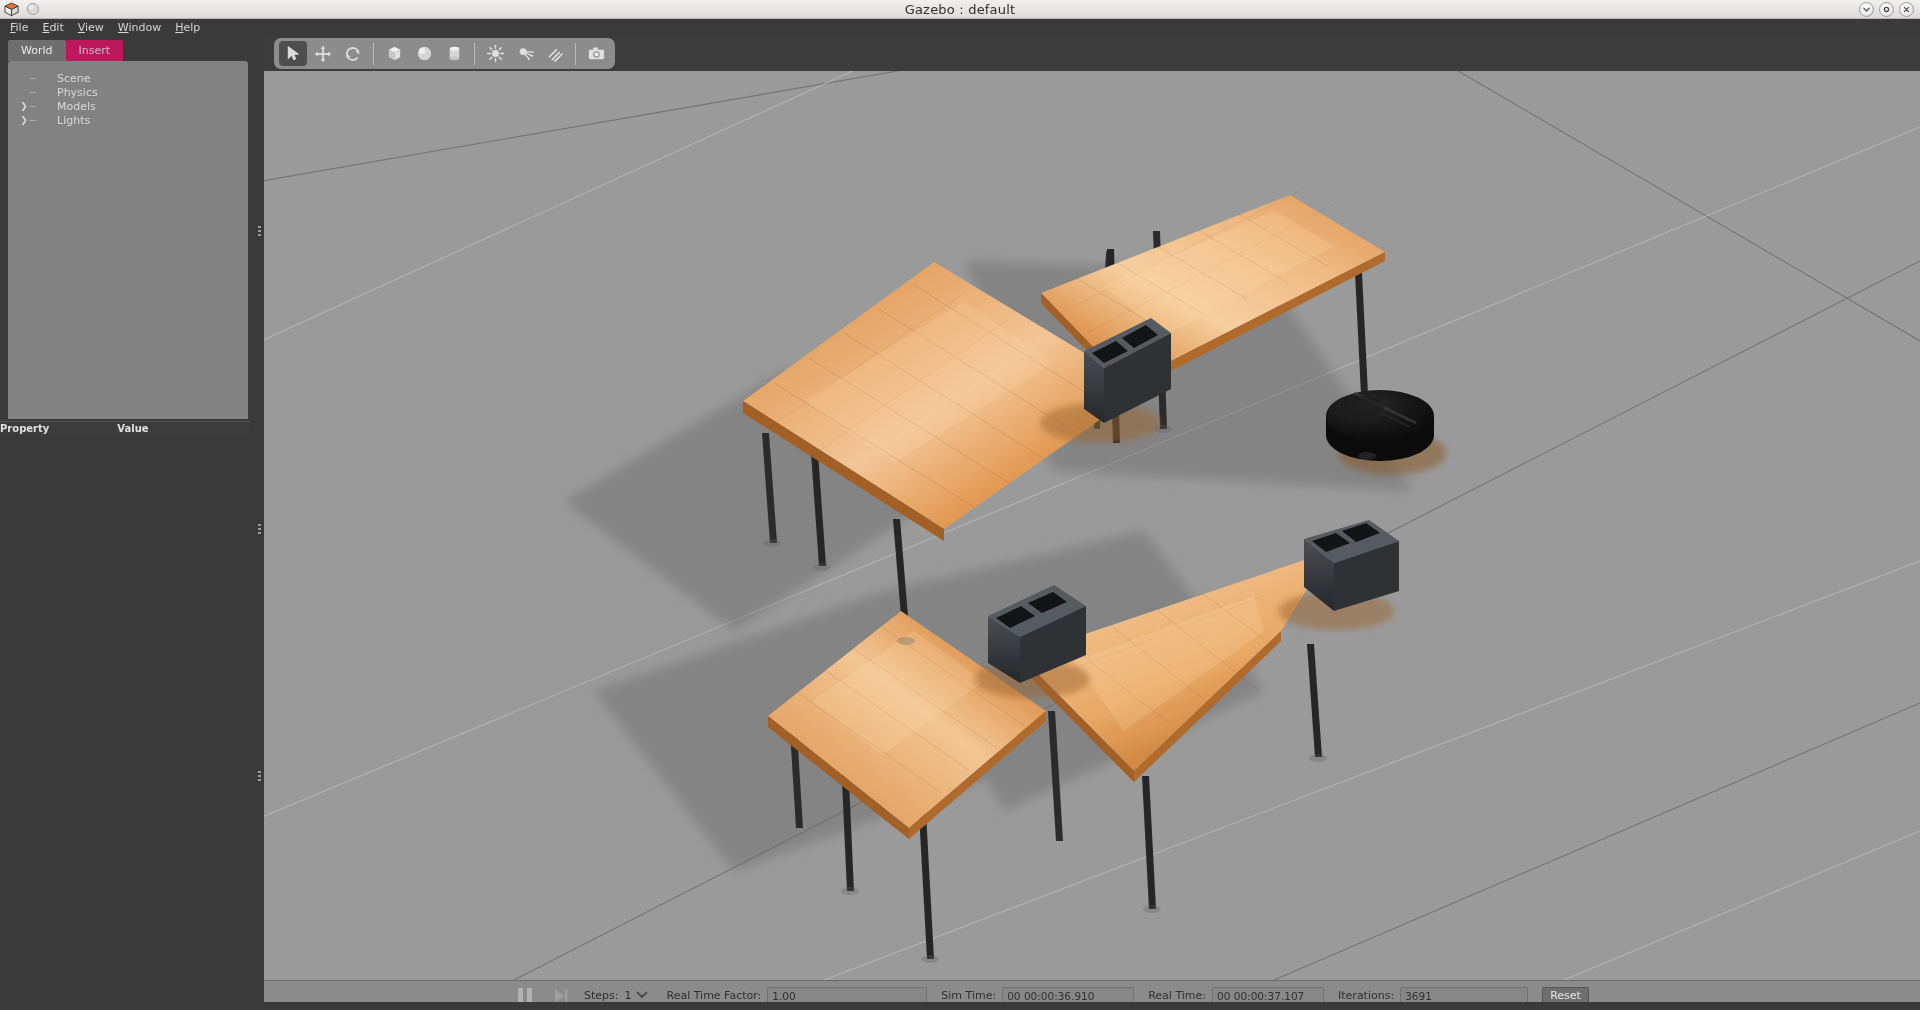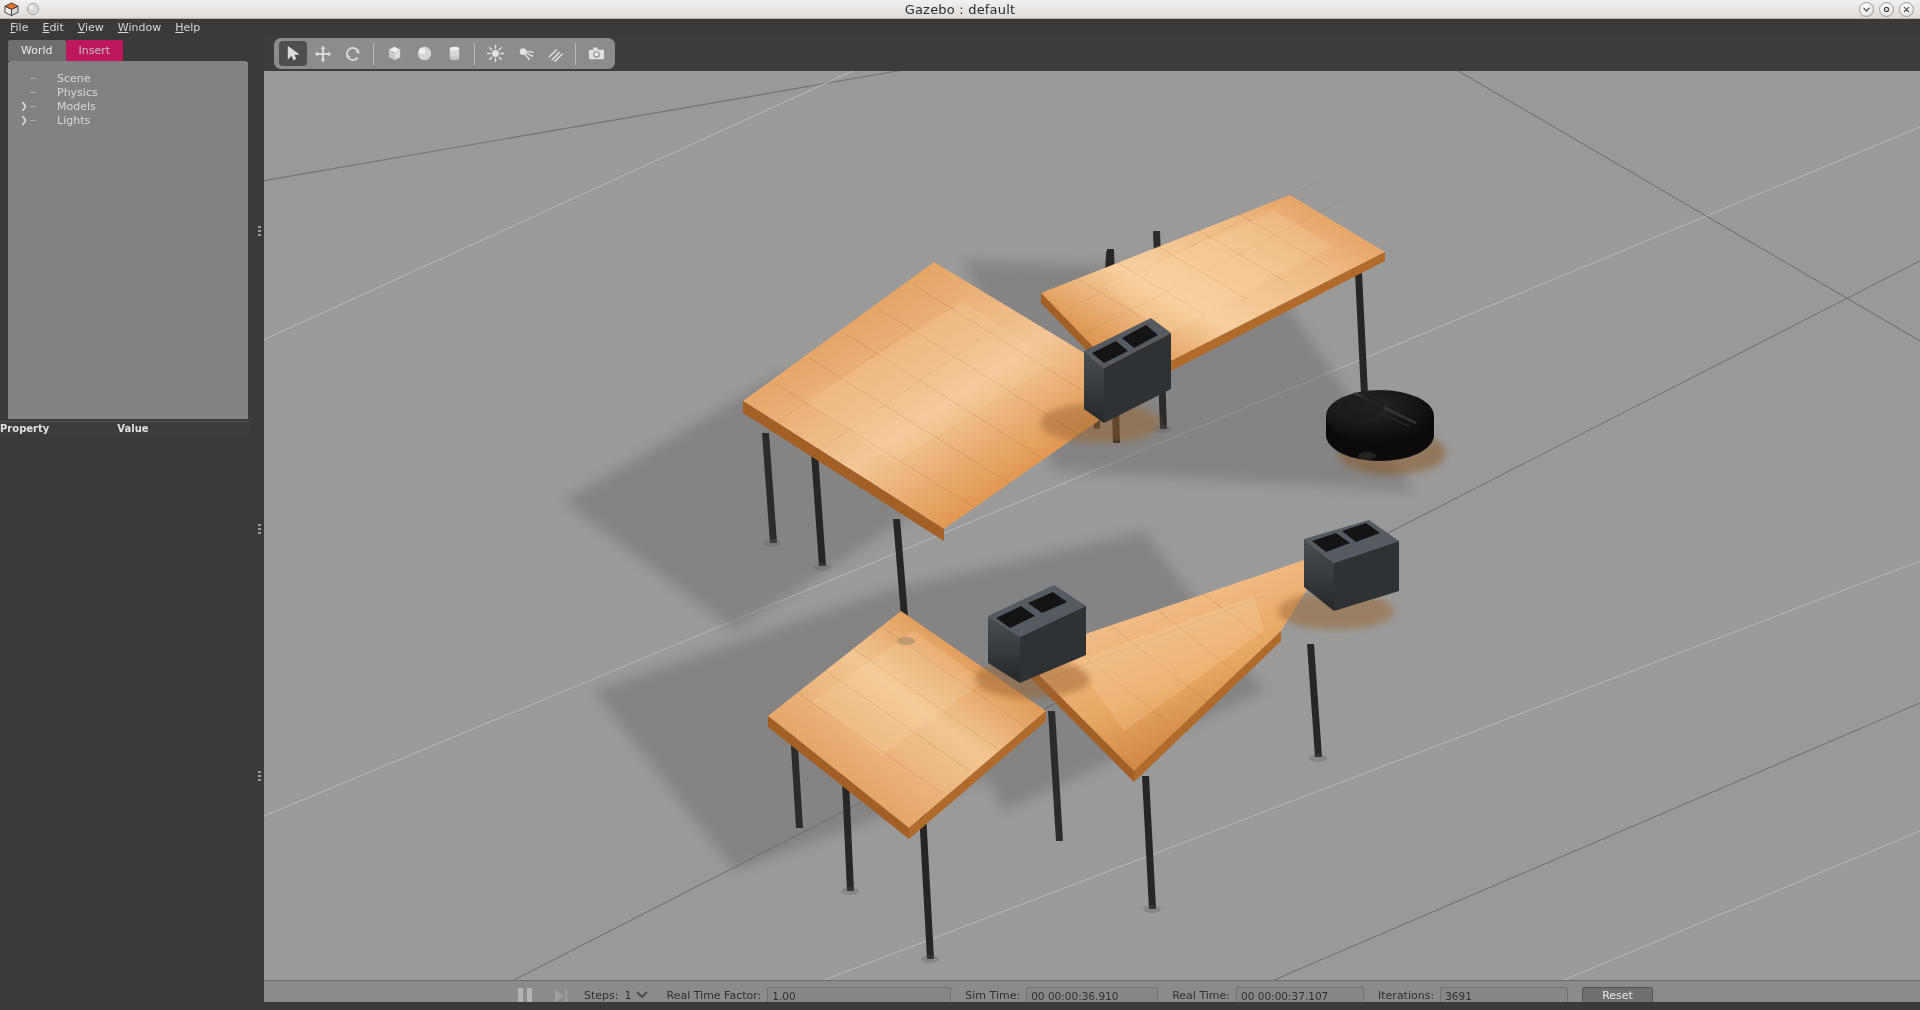--- a/index.html
+++ b/index.html
@@ -145,21 +145,21 @@
     font-family: "DejaVu Sans", sans-serif; white-space: nowrap;
   }
   .bb-field {
     background: #878787; border: 1px solid #717171; border-radius: 2px;
     height: 17px; display: flex; align-items: center; padding: 0 4px;
     font-size: 10.5px; color: #303030; margin-right: 14px;
     font-family: "DejaVu Sans", sans-serif;
   }
   .bb-btn {
     background: #6f6f6f; border: 1px solid #555; border-radius: 2px;
-    height: 18px; padding: 0 19px; display: flex; align-items: center;
+    height: 18px; padding: 0 7px; display: flex; align-items: center;
     font-size: 11px; color: #e6e6e6;
     font-family: "DejaVu Sans", sans-serif;
   }
   .icon-pause { display: flex; gap: 4px; margin-right: 22px; }
   .icon-pause i { width: 5px; height: 16px; background: #b2b2b2; display: block; }
   .icon-step { display: flex; align-items: center; gap: 2px; margin-right: 16px; }
   .chev-down { margin-left: 5px; color: #4a4a4a; font-size: 10px; }
 
   
   #bottomstrip {
@@ -574,25 +574,25 @@
           </svg>
       </span>
       <span class="bb-label">Steps:</span>
       <span class="bb-label" style="margin-right:0">1</span>
       <span class="chev-down" style="margin-right:18px">
         <svg width="12" height="8" viewBox="0 0 12 8">
             <path d="M1.5 1.5 L6 6 L10.5 1.5" fill="none" stroke="#4a4a4a" stroke-width="1.8" stroke-linecap="round"></path>
           </svg>
       </span>
       <span class="bb-label">Real Time Factor:</span>
-      <span class="bb-field" style="width:184px">1.00</span>
+      <span class="bb-field" style="width:160px">1.00</span>
       <span class="bb-label">Sim Time:</span>
       <span class="bb-field" style="width:132px">00 00:00:36.910</span>
       <span class="bb-label">Real Time:</span>
-      <span class="bb-field" style="width:128px">00 00:00:37.107</span>
+      <span class="bb-field" style="width:112px">00 00:00:37.107</span>
       <span class="bb-label">Iterations:</span>
       <span class="bb-field" style="width:128px">3691</span>
       <span class="bb-btn">Reset</span>
     </div>
   </div>
 </div>
 
 <div id="bottomstrip"></div>
 
 </body></html>

